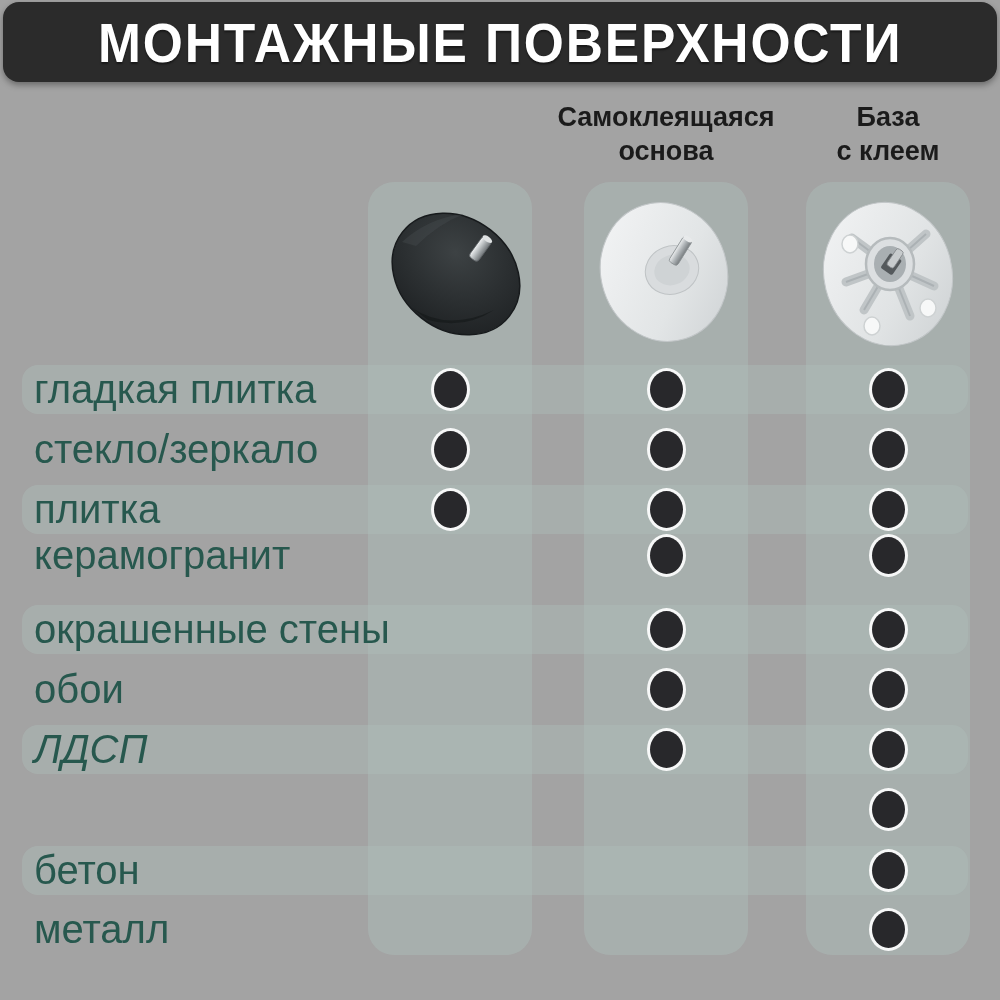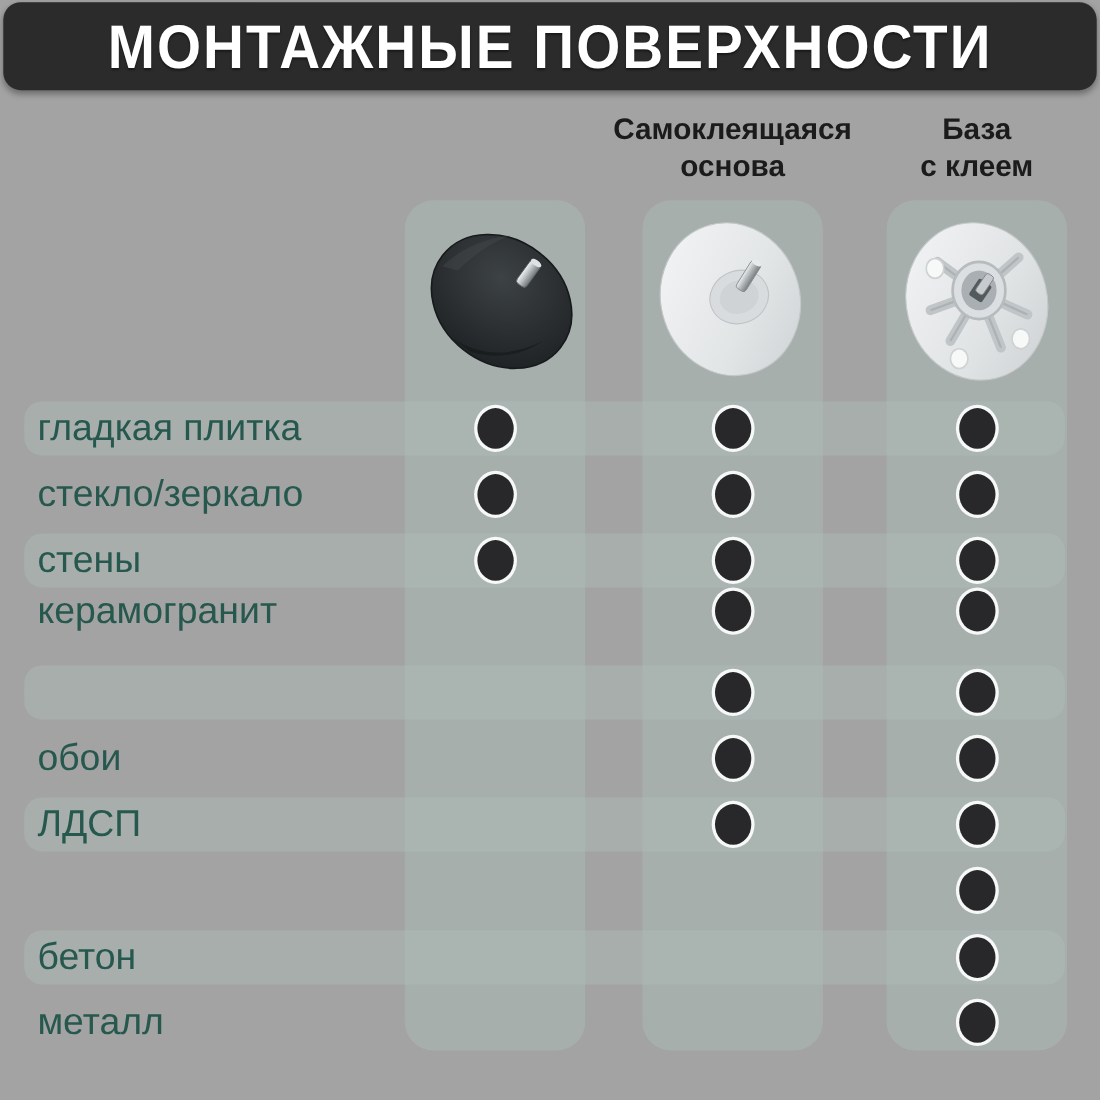--- a/index.html
+++ b/index.html
@@ -42,21 +42,21 @@
   .product.c2{left:806px;}
   
   .table{position:absolute;left:0;top:362px;width:1000px;height:600px;}
   .trow{position:absolute;left:0;width:1000px;height:60px;}
   .stripe{
     position:absolute;left:22px;right:32px;top:3px;height:49px;
     background:rgba(174,191,186,0.42);border-radius:16px;
   }
   .rlabel{
     position:absolute;left:34px;top:0;height:55px;line-height:55px;
-    font-size:34px;color:var(--label-color,#27584e);white-space:nowrap;
+    font-size:40px;color:var(--label-color,#27584e);white-space:nowrap;
   }
   .dot{
     position:absolute;top:9px;width:33px;height:37px;border-radius:50%;
     background:var(--dot-color,#28282b);
     box-shadow:0 0 0 3px rgba(255,255,255,0.9);
   }
 </style>
 </head>
 <body>
 
@@ -168,41 +168,42 @@
         <div class="dot" style="left: 872px;"></div>
       </div>
       <div class="trow" style="top: 60px;">
         <div class="rlabel">стекло/зеркало</div>
         <div class="dot" style="left: 434px;"></div>
         <div class="dot" style="left: 650px;"></div>
         <div class="dot" style="left: 872px;"></div>
       </div>
       <div class="trow" style="top: 120px;">
         <div class="stripe"></div>
-        <div class="rlabel">стены</div>
+        <div class="rlabel">плитка</div>
         <div class="dot" style="left: 434px;"></div>
         <div class="dot" style="left: 650px;"></div>
         <div class="dot" style="left: 872px;"></div>
       </div>
       <div class="trow" style="top: 166px; padding-left: 36px;">
         <div class="rlabel">керамогранит</div>
         <div class="dot" style="left: 650px;"></div>
         <div class="dot" style="left: 872px;"></div>
       </div>
       <div class="trow" style="top: 240px;">
         <div class="stripe"></div>
+        <div class="rlabel">окрашенные стены</div>
         <div class="dot" style="left: 650px;"></div>
         <div class="dot" style="left: 872px;"></div>
       </div>
       <div class="trow" style="top: 300px; text-decoration: underline;">
         <div class="rlabel">обои</div>
         <div class="dot" style="left: 650px;"></div>
         <div class="dot" style="left: 872px;"></div>
       </div>
-      <div class="trow" style="top: 360px;">
+      <div class="trow" style="top: 360px; font-style: italic;">
         <div class="stripe"></div>
         <div class="rlabel">ЛДСП</div>
         <div class="dot" style="left: 650px;"></div>
         <div class="dot" style="left: 872px;"></div>
       </div>
       <div class="trow" style="top: 420px;">
         <div class="dot" style="left: 872px;"></div>
       </div>
       <div class="trow" style="top: 481px;">
         <div class="stripe"></div>

